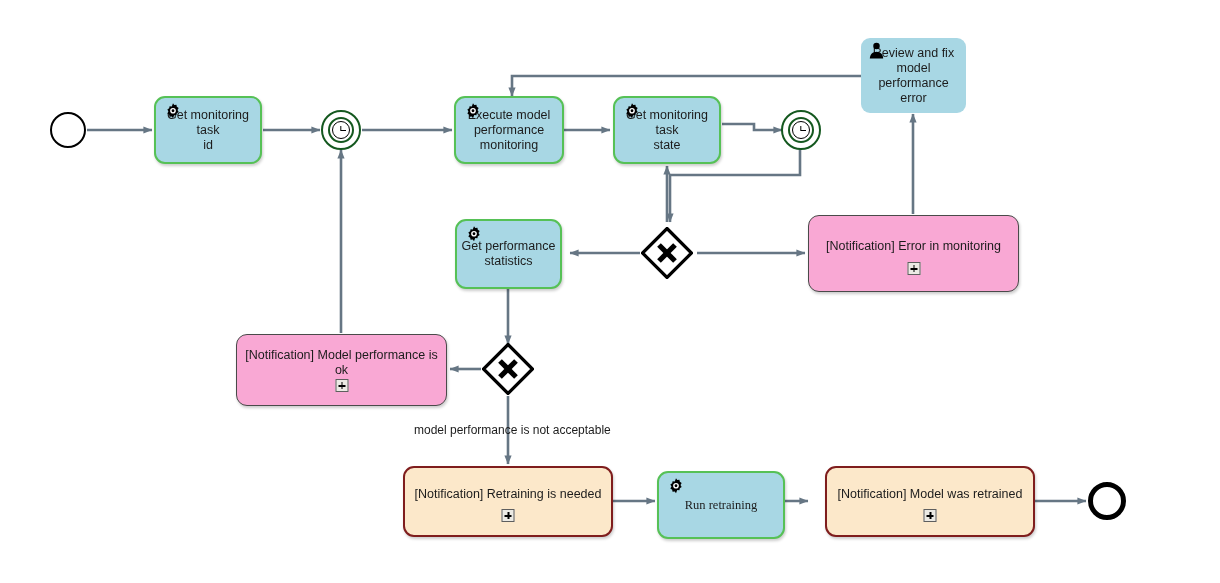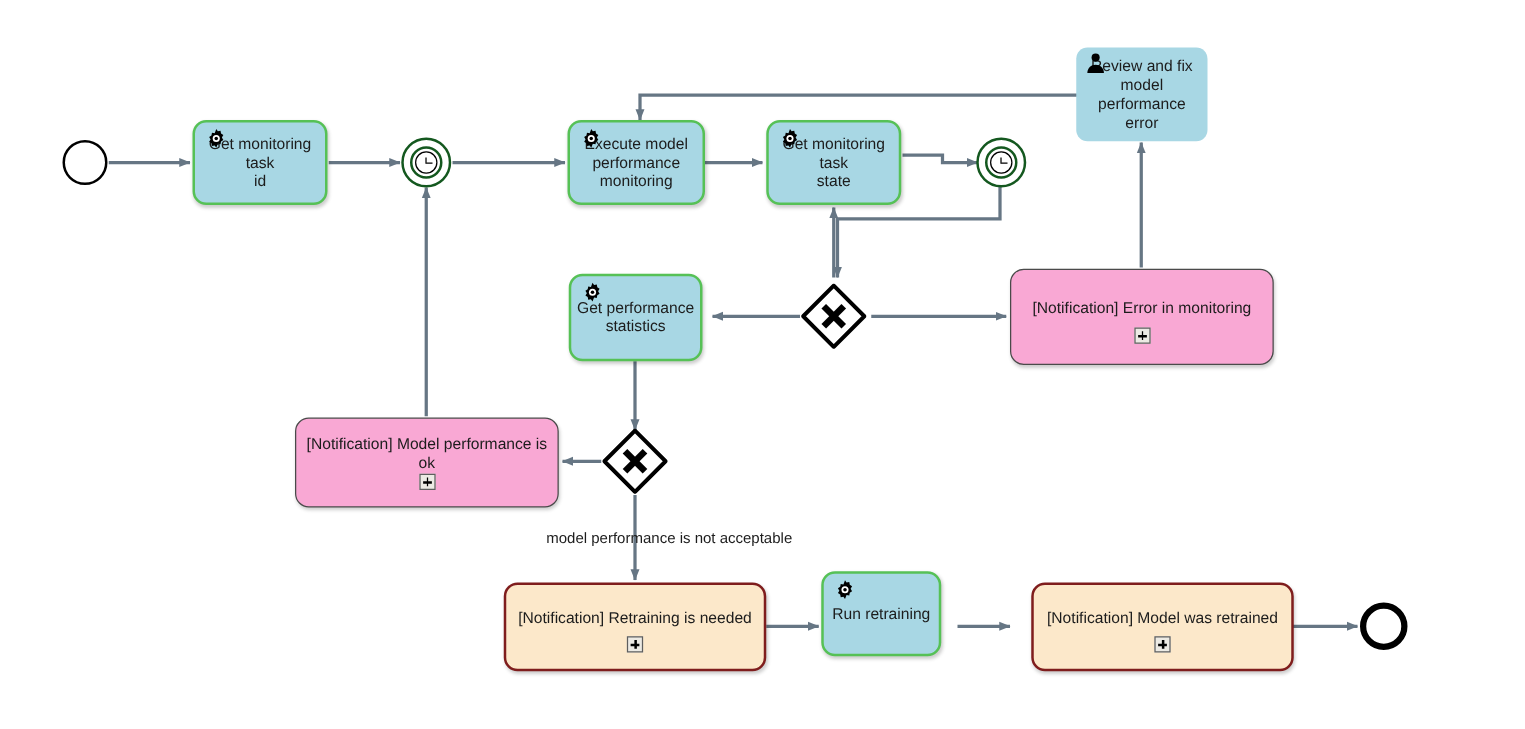--- a/index.html
+++ b/index.html
@@ -162,21 +162,20 @@
     height: 52px;
   }
   .gateway svg { display: block; }
 
   
   .edge-label {
     position: absolute;
     font-size: 12px;
     color: #1c1c1c;
     white-space: nowrap;
-    margin-left: 23px;
   }
 </style>
 </head>
 <body>
 
 <div id="canvas">
 
   <svg id="edges" viewBox="0 0 1220 583" xmlns="http://www.w3.org/2000/svg">
     <defs>
       <marker id="arrow" markerWidth="10" markerHeight="10" refX="8.6" refY="4" orient="auto" markerUnits="userSpaceOnUse">
@@ -328,21 +327,21 @@
     <span class="marker-plus" style="bottom:13px;"></span>
   </div>
 
   <div class="edge-label" style="left:414px; top:423px;">model performance is not acceptable</div>
 
   <div class="node task task-msg-green has-marker" style="left:403px; top:466px; width:210px; height:71px;">
     <span class="label">[Notification] Retraining is needed</span>
     <span class="marker-plus" style="bottom:13px;"></span>
   </div>
 
-  <div class="node task task-service" style="left:657px; top:457px; width:96px; height:68px;">
+  <div class="node task task-service" style="left:657px; top:471px; width:128px; height:68px;font-family:Liberation Serif, serif;">
     <span class="type-icon">
       <svg viewBox="0 0 24 24" width="20" height="20">
         <path fill="#000" d="M12 1.5l1.5 2.2 2.6-.5.5 2.6 2.2 1.5-1.4 2.3 1.4 2.3-2.2 1.5-.5 2.6-2.6-.5L12 19.5l-1.5-2.2-2.6.5-.5-2.6L5.2 13.7l1.4-2.3-1.4-2.3 2.2-1.5.5-2.6 2.6.5z"></path>
         <circle cx="12" cy="10.5" r="3.4" fill="#fff"></circle>
         <circle cx="12" cy="10.5" r="1.7" fill="#000"></circle>
       </svg>
     </span>
     <span class="label">Run retraining</span>
   </div>
 

